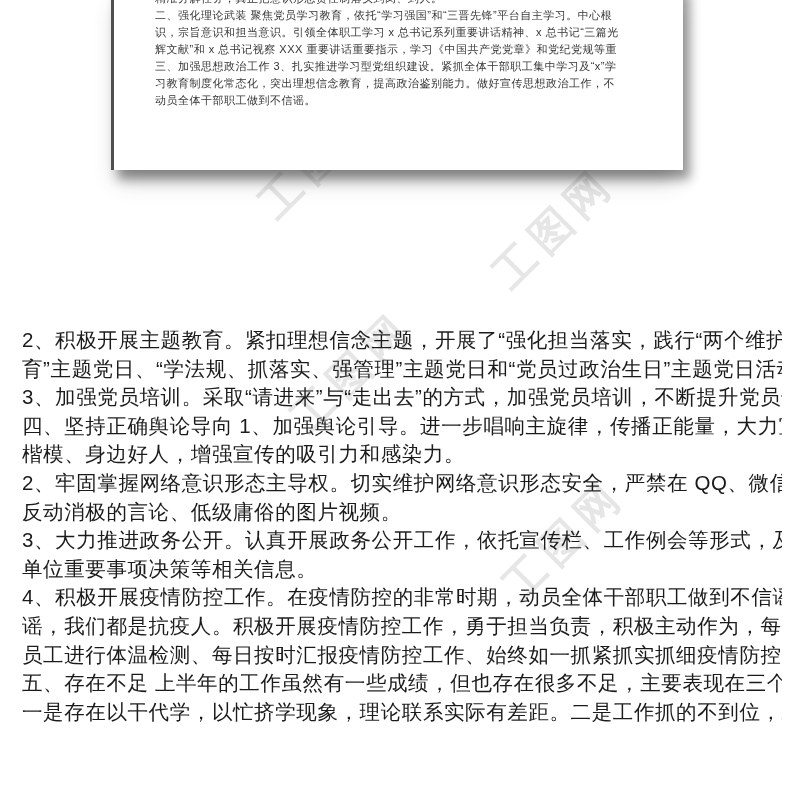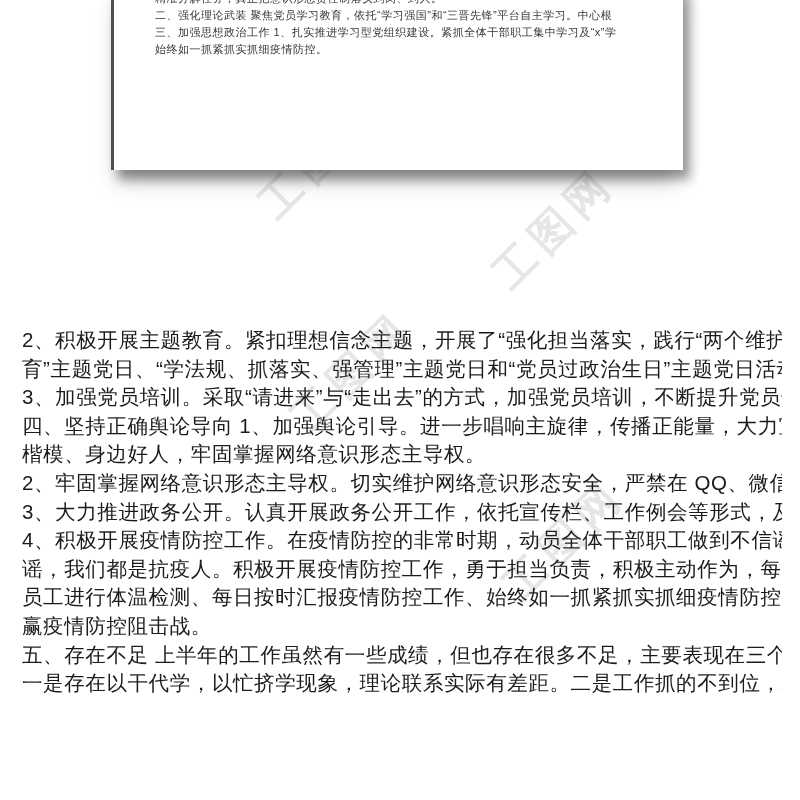--- a/index.html
+++ b/index.html
@@ -62,31 +62,35 @@
 <body>
 
 <div class="watermark wm1">工图网</div>
 <div class="watermark wm2">工图网</div>
 <div class="watermark wm3">工图网</div>
 <div class="watermark wm4">工图网</div>
 
 <div class="doc-card">
   <div class="card-line">精准分解任务，真正把意识形态责任制落实到岗、到人。</div>
   <div class="card-line">二、强化理论武装 聚焦党员学习教育，依托“学习强国”和“三晋先锋”平台自主学习。中心根</div>
-  <div class="card-line">三、加强思想政治工作 1、扎实推进学习型党组织建设。紧抓全体干部职工集中学习及“x”学</div>
-  <div class="card-line">始终如一抓紧抓实抓细疫情防控。</div>
+  <div class="card-line">识，宗旨意识和担当意识。引领全体职工学习 x 总书记系列重要讲话精神、x 总书记“三篇光</div>
+  <div class="card-line">辉文献”和 x 总书记视察 XXX 重要讲话重要指示，学习《中国共产党党章》和党纪党规等重</div>
+  <div class="card-line">三、加强思想政治工作 3、扎实推进学习型党组织建设。紧抓全体干部职工集中学习及“x”学</div>
+  <div class="card-line">习教育制度化常态化，突出理想信念教育，提高政治鉴别能力。做好宣传思想政治工作，不</div>
+  <div class="card-line">动员全体干部职工做到不信谣。</div>
 </div>
 
 <div class="body-text">
   <div class="text-line">2、积极开展主题教育。紧扣理想信念主题，开展了“强化担当落实，践行“两个维护”警示教</div>
   <div class="text-line">育”主题党日、“学法规、抓落实、强管理”主题党日和“党员过政治生日”主题党日活动，增强</div>
   <div class="text-line">3、加强党员培训。采取“请进来”与“走出去”的方式，加强党员培训，不断提升党员干部理论</div>
   <div class="text-line">四、坚持正确舆论导向 1、加强舆论引导。进一步唱响主旋律，传播正能量，大力宣传时代</div>
-  <div class="text-line">楷模、身边好人，牢固掌握网络意识形态主导权。</div>
+  <div class="text-line">楷模、身边好人，增强宣传的吸引力和感染力。</div>
   <div class="text-line">2、牢固掌握网络意识形态主导权。切实维护网络意识形态安全，严禁在 QQ、微信圈发布</div>
+  <div class="text-line">反动消极的言论、低级庸俗的图片视频。</div>
   <div class="text-line">3、大力推进政务公开。认真开展政务公开工作，依托宣传栏、工作例会等形式，及时公开</div>
+  <div class="text-line">单位重要事项决策等相关信息。</div>
   <div class="text-line">4、积极开展疫情防控工作。在疫情防控的非常时期，动员全体干部职工做到不信谣、不传</div>
   <div class="text-line">谣，我们都是抗疫人。积极开展疫情防控工作，勇于担当负责，积极主动作为，每日对上班</div>
   <div class="text-line">员工进行体温检测、每日按时汇报疫情防控工作、始终如一抓紧抓实抓细疫情防控，坚决打</div>
-  <div class="text-line">赢疫情防控阻击战。</div>
   <div class="text-line">五、存在不足 上半年的工作虽然有一些成绩，但也存在很多不足，主要表现在三个方面：</div>
   <div class="text-line">一是存在以干代学，以忙挤学现象，理论联系实际有差距。二是工作抓的不到位，工作上还</div>
 </div>
 
 </body></html>

